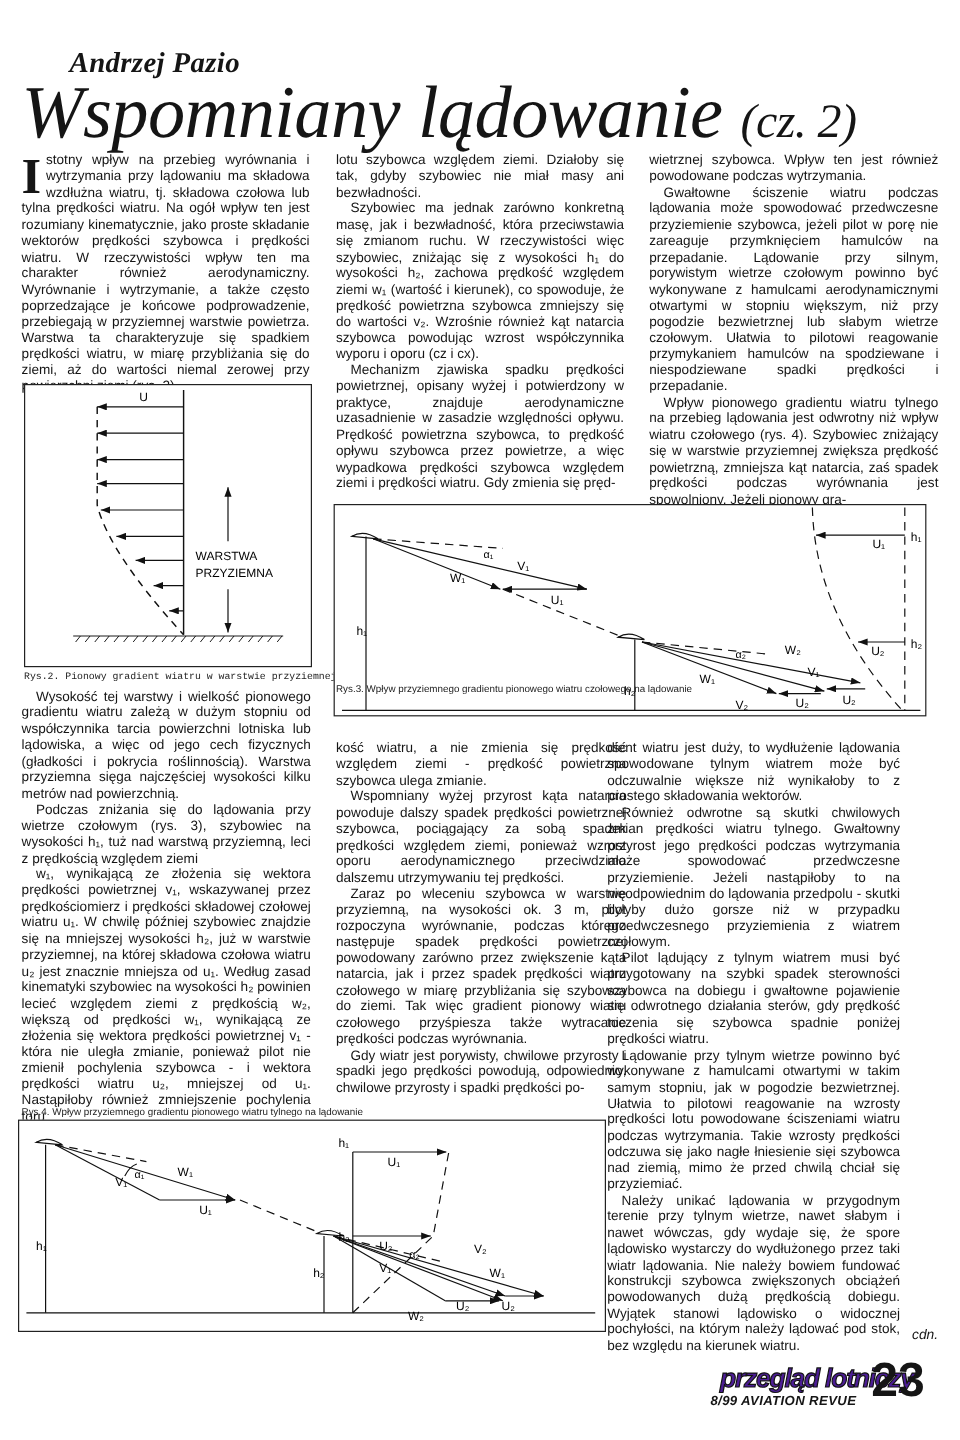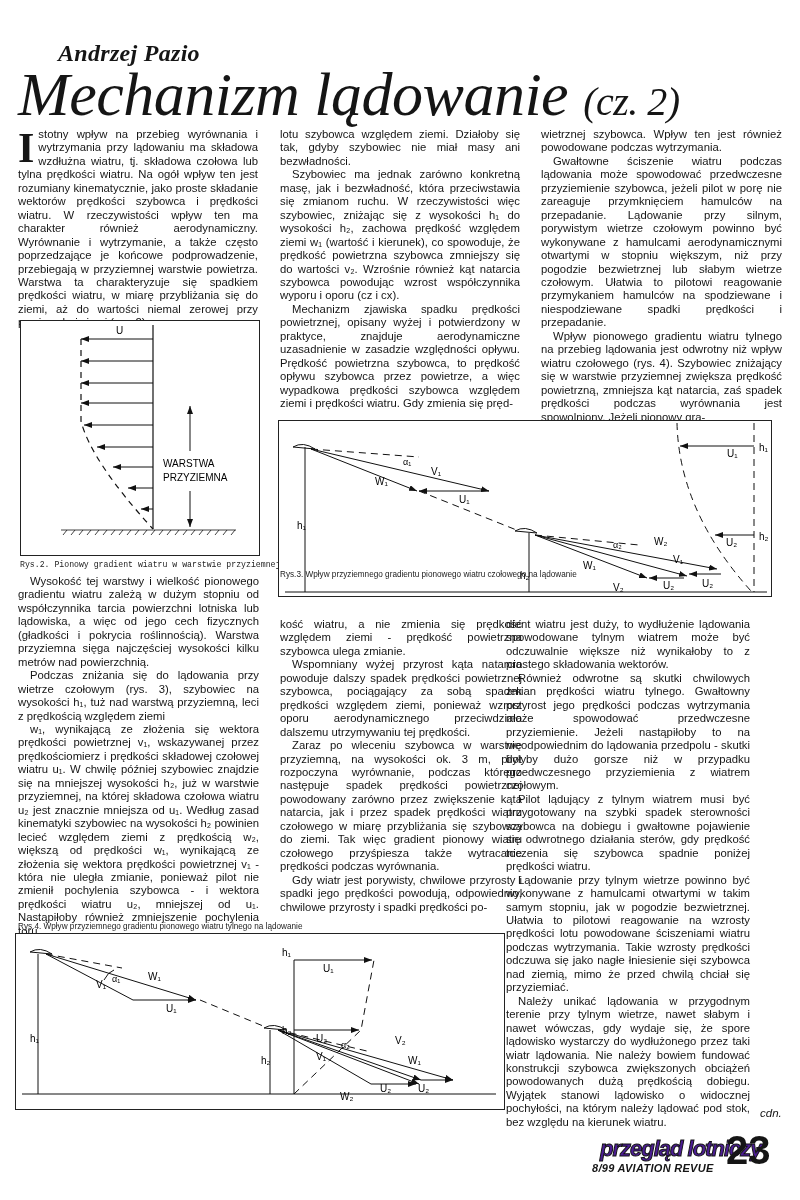--- a/index.html
+++ b/index.html
@@ -19,21 +19,21 @@
   .footer-logo{left:600px;top:1136px;font-family:"Liberation Sans",sans-serif;font-style:italic;font-size:22px;letter-spacing:-1px;color:#4c1d95;-webkit-text-stroke:1px #111;font-weight:bold;}
   .footer-issue{left:592px;top:1162px;font-style:italic;font-weight:bold;font-size:11px;letter-spacing:0.3px;}
   .page-num{left:726px;top:1128px;font-weight:bold;font-size:40px;}
   .cdn{left:760px;top:1107px;font-style:italic;font-size:11.5px;}
 </style>
 </head>
 <body>
 
 <div class="abs author">Andrzej Pazio</div>
 <div class="abs title">
-  <span>Mechanizm lądowanie</span>
+  <span>Wspomniany lądowanie</span>
   <span class="sub">(cz. 2)</span>
 </div>
 
 <div class="col" style="left:18px;top:128px;width:240px;">
   <p class="noind">
     <span class="dropcap">I</span><span>stotny wpływ na przebieg wyrównania i wytrzymania przy lądowaniu ma składowa wzdłużna wiatru, tj. składowa czołowa lub tylna prędkości wiatru. Na ogół wpływ ten jest rozumiany kinematycznie, jako proste składanie wektorów prędkości szybowca i prędkości wiatru. W rzeczywistości wpływ ten ma charakter również aerodynamiczny. Wyrównanie i wytrzymanie, a także często poprzedzające je końcowe podprowadzenie, przebiegają w przyziemnej warstwie powietrza. Warstwa ta charakteryzuje się spadkiem prędkości wiatru, w miarę przybliżania się do ziemi, aż do wartości niemal zerowej przy powierzchni ziemi (rys. 2).</span>
   </p>
 </div>
 
 <div class="col" style="left:280px;top:128px;width:240px;">

